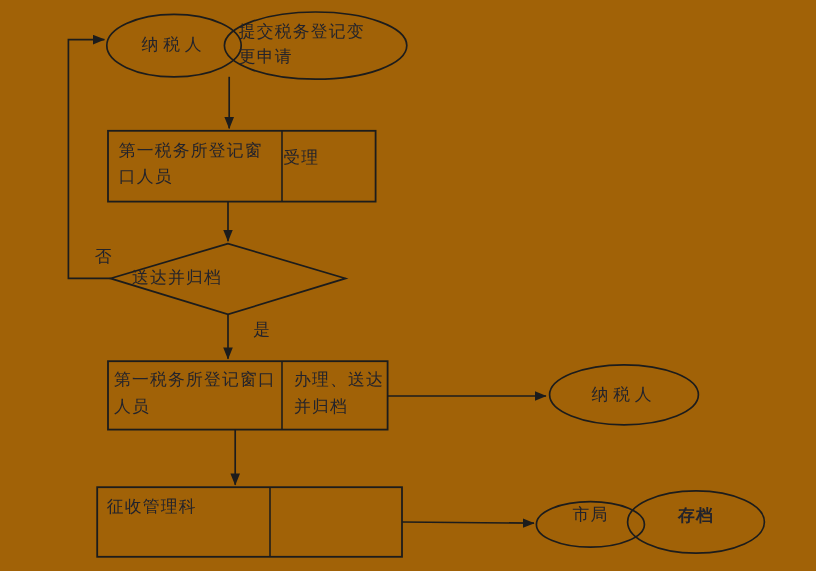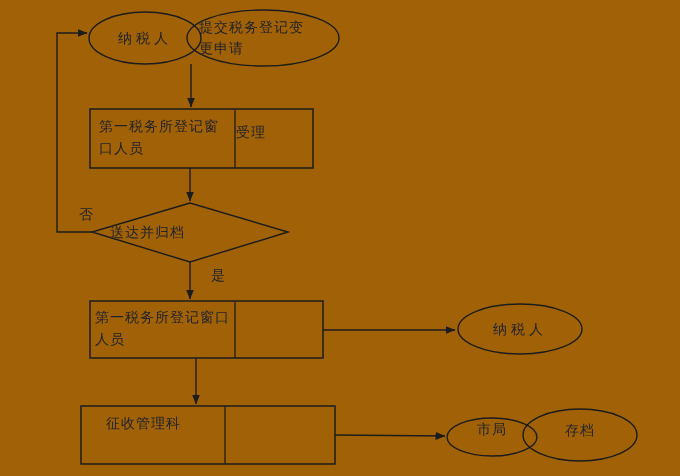--- a/index.html
+++ b/index.html
@@ -112,23 +112,24 @@
   <div class="label tcenter" style="left:236px; top:122px; width:55px;">受理</div>
 
   <div class="label" style="left:79px; top:204px;">否</div>
 
   <div class="label tcenter" style="left:110px; top:222px; width:164px;">送达并归档</div>
 
   <div class="label" style="left:211px; top:265px;">是</div>
 
   <div class="label tcenter" style="left:95px; top:306px; width:136px; line-height:22px;">第一税务所登记窗口人员</div>
 
+  <div class="label" style="left:245px; top:306px; width:84px; line-height:22px;">办理、送达并归档</div>
 
   <div class="label center-box wide-space" style="left:459px; top:306px; width:122px; height:46px;">纳税人</div>
 
-  <div class="label" style="left:89px; top:413px; width:132px;margin-left:17px;">征收管理科</div>
+  <div class="label" style="left:89px; top:413px; width:132px;">征收管理科</div>
 
 
   <div class="label center-box" style="left:448px; top:419px; width:88px; height:20px;">市局</div>
 
-  <div class="label center-box" style="left:524px; top:410px; width:112px; height:40px;">存档</div>
+  <div class="label center-box" style="left:524px; top:410px; width:112px; height:40px;font-weight:bold;">存档</div>
 
 </div>
 
 </body></html>

